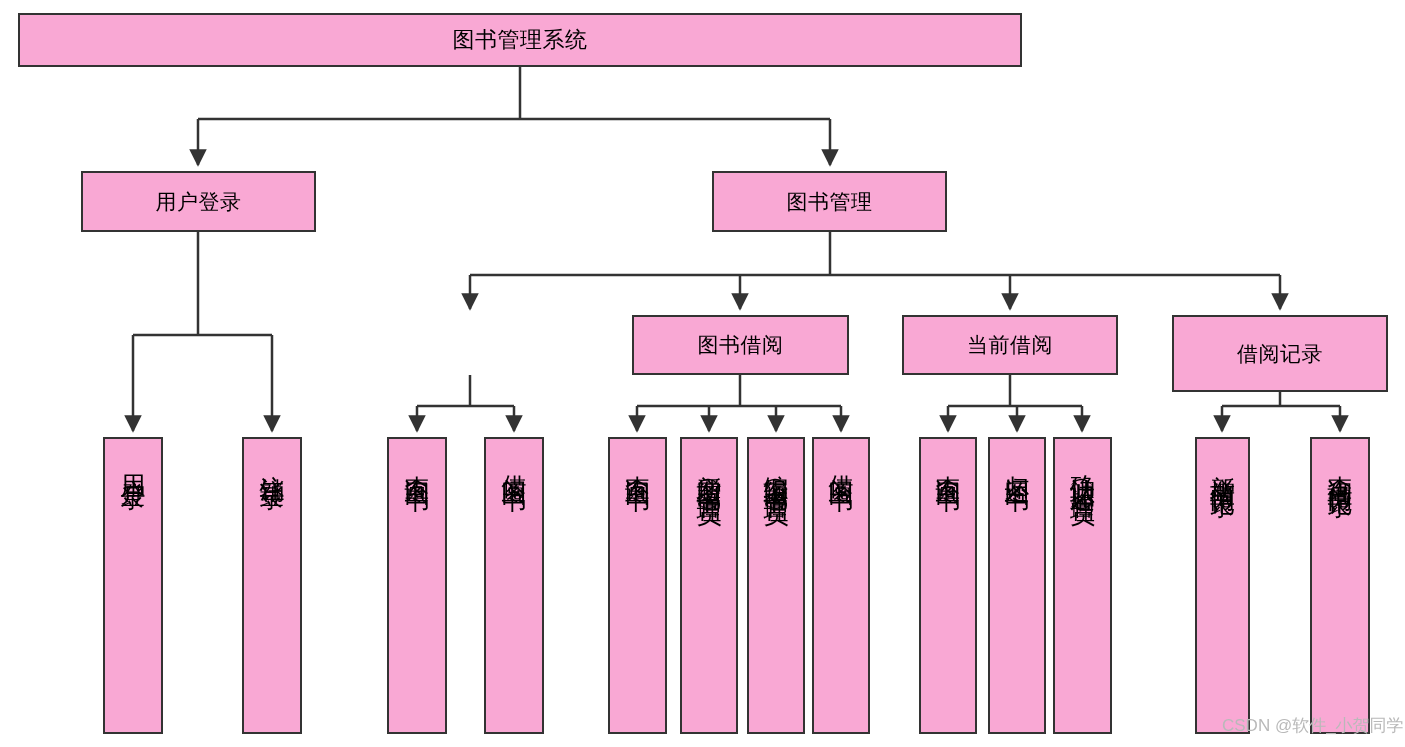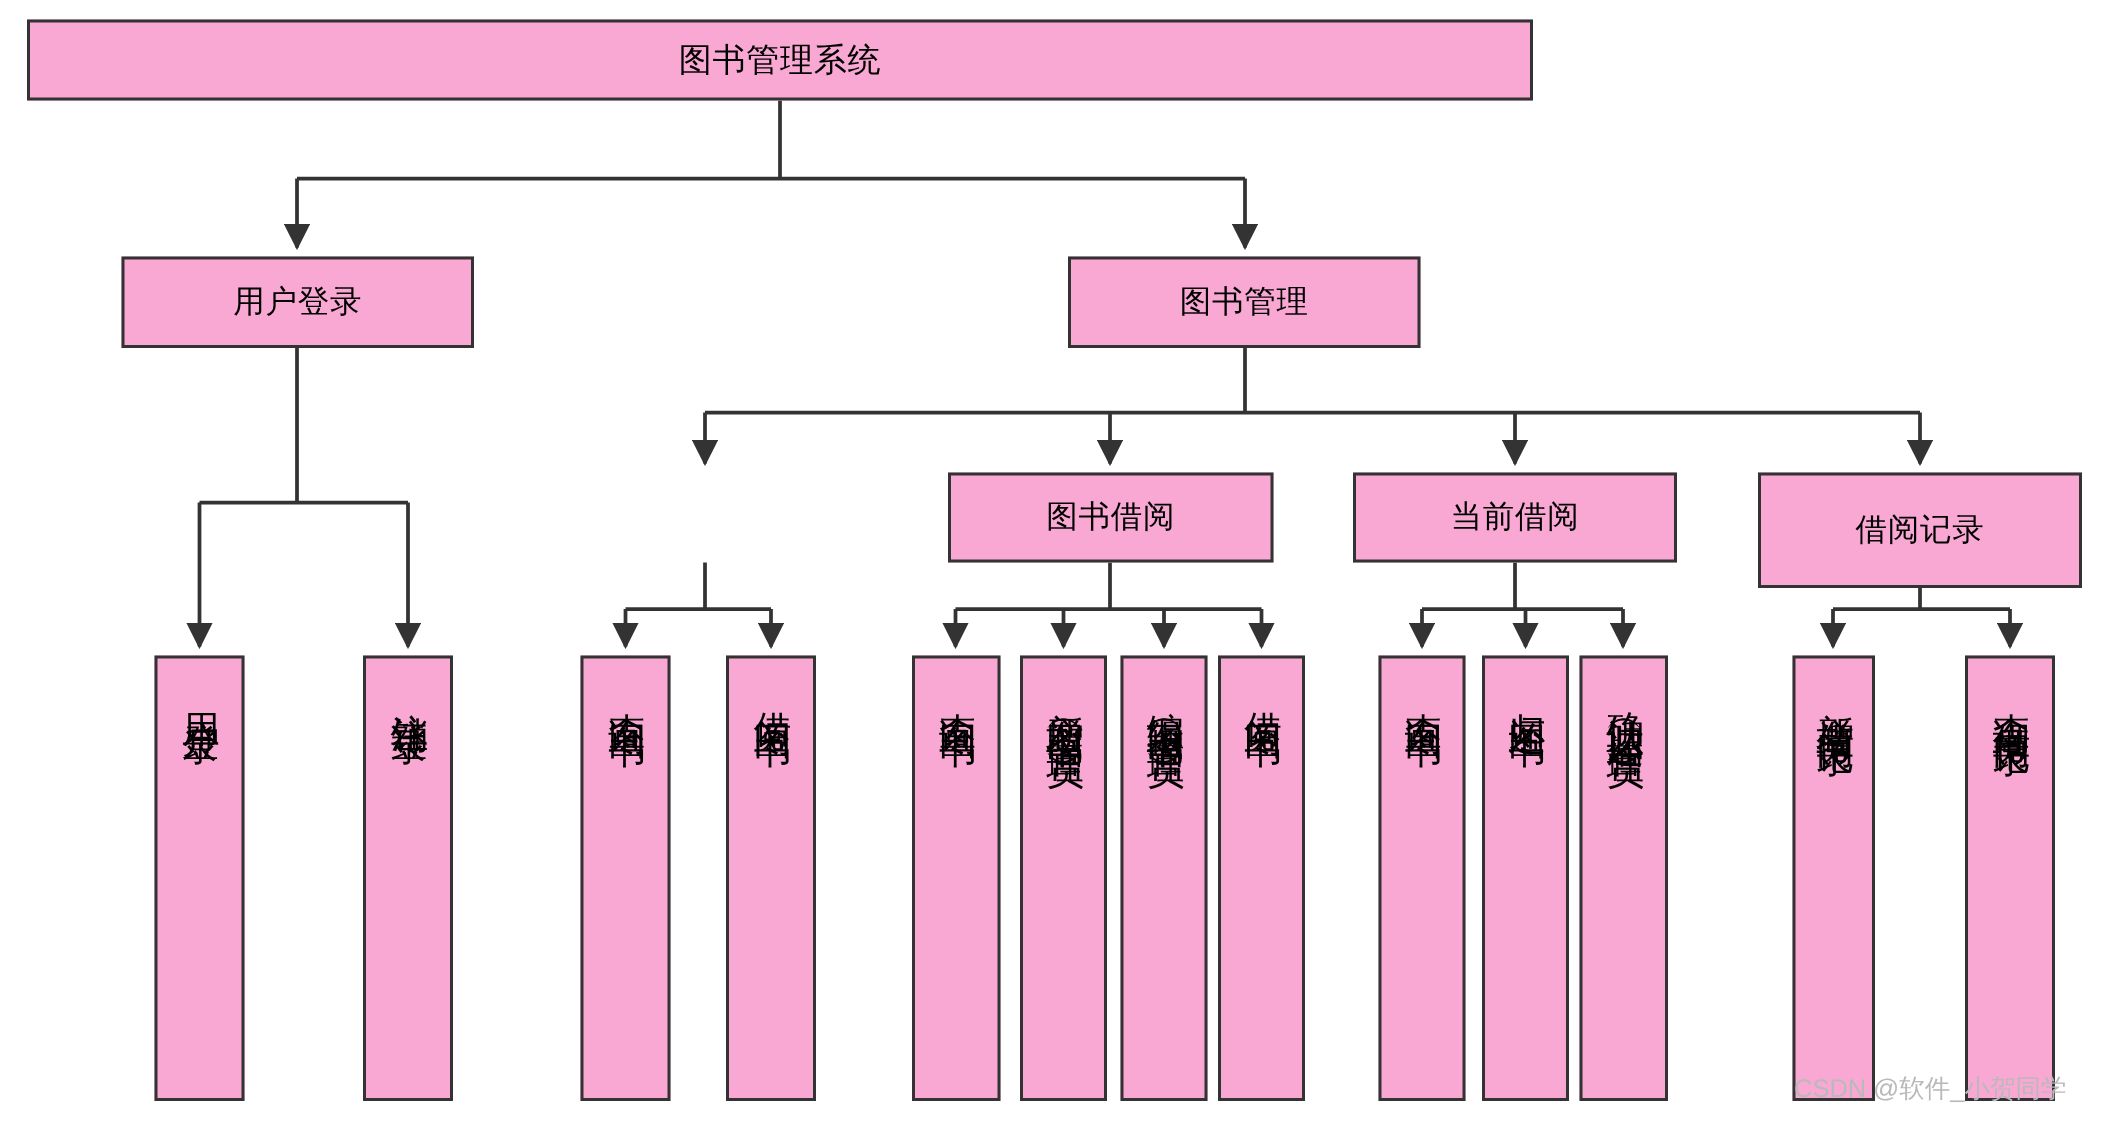--- a/index.html
+++ b/index.html
@@ -49,20 +49,21 @@
     line-height:1.0;
     letter-spacing:4px;
     white-space:normal;
   }
   .watermark{
     position:absolute;
     color:#b9b9b9;
     font-size:17px;
     white-space:nowrap;
     font-family:"Liberation Sans","DejaVu Sans",sans-serif;
+    padding-left:26px;
   }
 </style>
 </head>
 <body>
 
 <div id="canvas">
 
   <svg class="edges" viewBox="0 0 1405 747" xmlns="http://www.w3.org/2000/svg">
     <defs>
       <marker id="arrow" viewBox="0 0 10 10" refX="9" refY="5" markerWidth="7" markerHeight="7" orient="auto-start-reverse">

